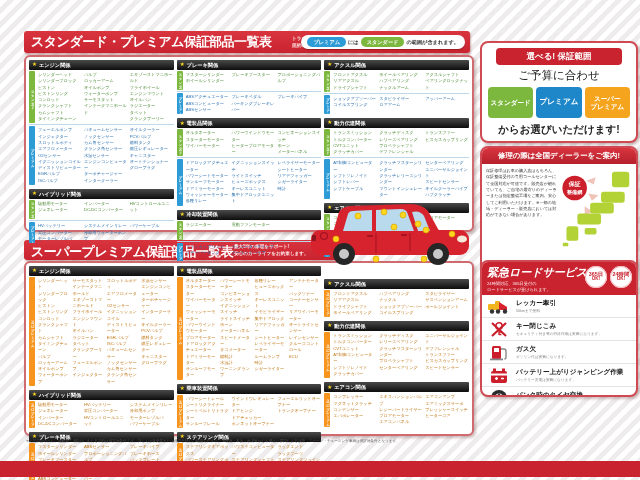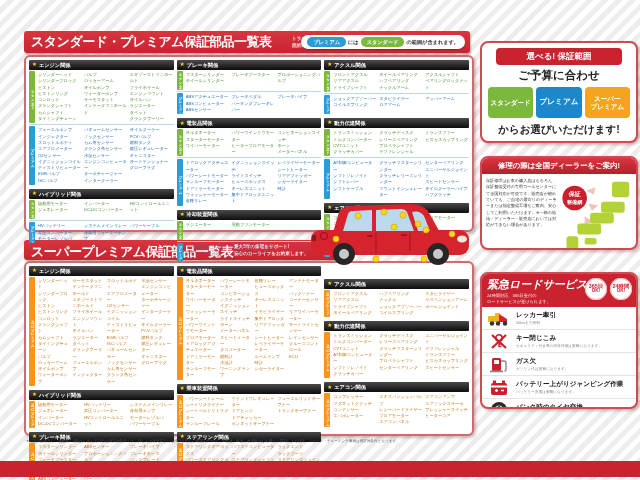--- a/index.html
+++ b/index.html
@@ -58,37 +58,37 @@
 
   
   .car { position:absolute; left:306px; top:196px; width:170px; height:78px; z-index:6; }
 
   
   .sbox { position:absolute; left:480px; width:158px; background:#fff; border:2px solid #cf4a52;
     border-radius:8px; box-shadow:2px 2px 3px rgba(100,40,40,.3); overflow:hidden; }
   .sbox1 { top:41px; height:102px; }
   .sb1-header { background:var(--c-red); color:#fff; font-weight:bold; font-size:8.5px; text-align:center;
     border-radius:4px; margin:5px 14px 3px; padding:2.5px 0; }
-  .sb1-line1 { font-size:11.5px; font-weight:bold; text-align:center; margin:2px 0 4px; color:#222; }
+  .sb1-line1 { font-size:11.5px; font-weight:normal; text-align:center; margin:2px 0 4px; color:#222; }
   .sb1-buttons { display:flex; gap:3px; padding:0 6px; }
   .plan-btn { flex:1; height:31px; border-radius:4px; color:#fff; font-weight:bold; display:flex;
     align-items:center; justify-content:center; text-align:center; line-height:1.15; }
   .plan-btn.standard { background:var(--c-std); font-size:6.6px; }
   .plan-btn.premium { background:#1d87c9; font-size:7.6px; }
   .plan-btn.super { background:#f5a41d; font-size:6.6px; white-space:pre-line; }
   .sb1-line2 { font-size:10.5px; font-weight:bold; text-align:center; margin-top:5px; color:#222; }
 
-  .sbox2 { top:156px; height:94px; }
+  .sbox2 { top:146px; height:128px; }
   .sb2-header { background:linear-gradient(#d9353f,#b5202b); color:#fff; font-size:7.4px; font-weight:bold;
     text-align:center; padding:3px 1px; }
   .sb2-body { display:flex; padding:4px 4px 2px; gap:3px; }
   .sb2-text { flex:0 0 72px; font-size:4.1px; line-height:1.55; color:#333; }
   .sb2-map { flex:1; position:relative; }
 
-  .sbox3 { top:272px; height:137px; }
+  .sbox3 { top:260px; height:137px; }
   .sb3-header { position:relative; background:var(--c-red); color:#fff; height:33px; padding:3px 5px; }
   .sb3-title { font-size:11px; font-weight:bold; font-style:italic; }
   .sb3-sub { font-size:4.2px; line-height:1.5; margin-top:1px; width:92px; color:#ffecec; }
   .sb3-badges { position:absolute; right:4px; top:4px; display:flex; gap:3px; }
   .round-badge { width:22px; height:22px; border-radius:50%; background:#fff; color:var(--c-red);
     display:flex; flex-direction:column; align-items:center; justify-content:center; line-height:1;
     box-shadow:inset 0 0 0 1px #f3b9bd; }
   .round-badge .b1 { font-size:5.4px; font-weight:bold; }
   .round-badge .b2 { font-size:4.6px; font-weight:bold; }
   .svc { display:flex; align-items:center; gap:5px; padding:2px 5px; height:23px; border-bottom:1px solid #e4e4e4; }

